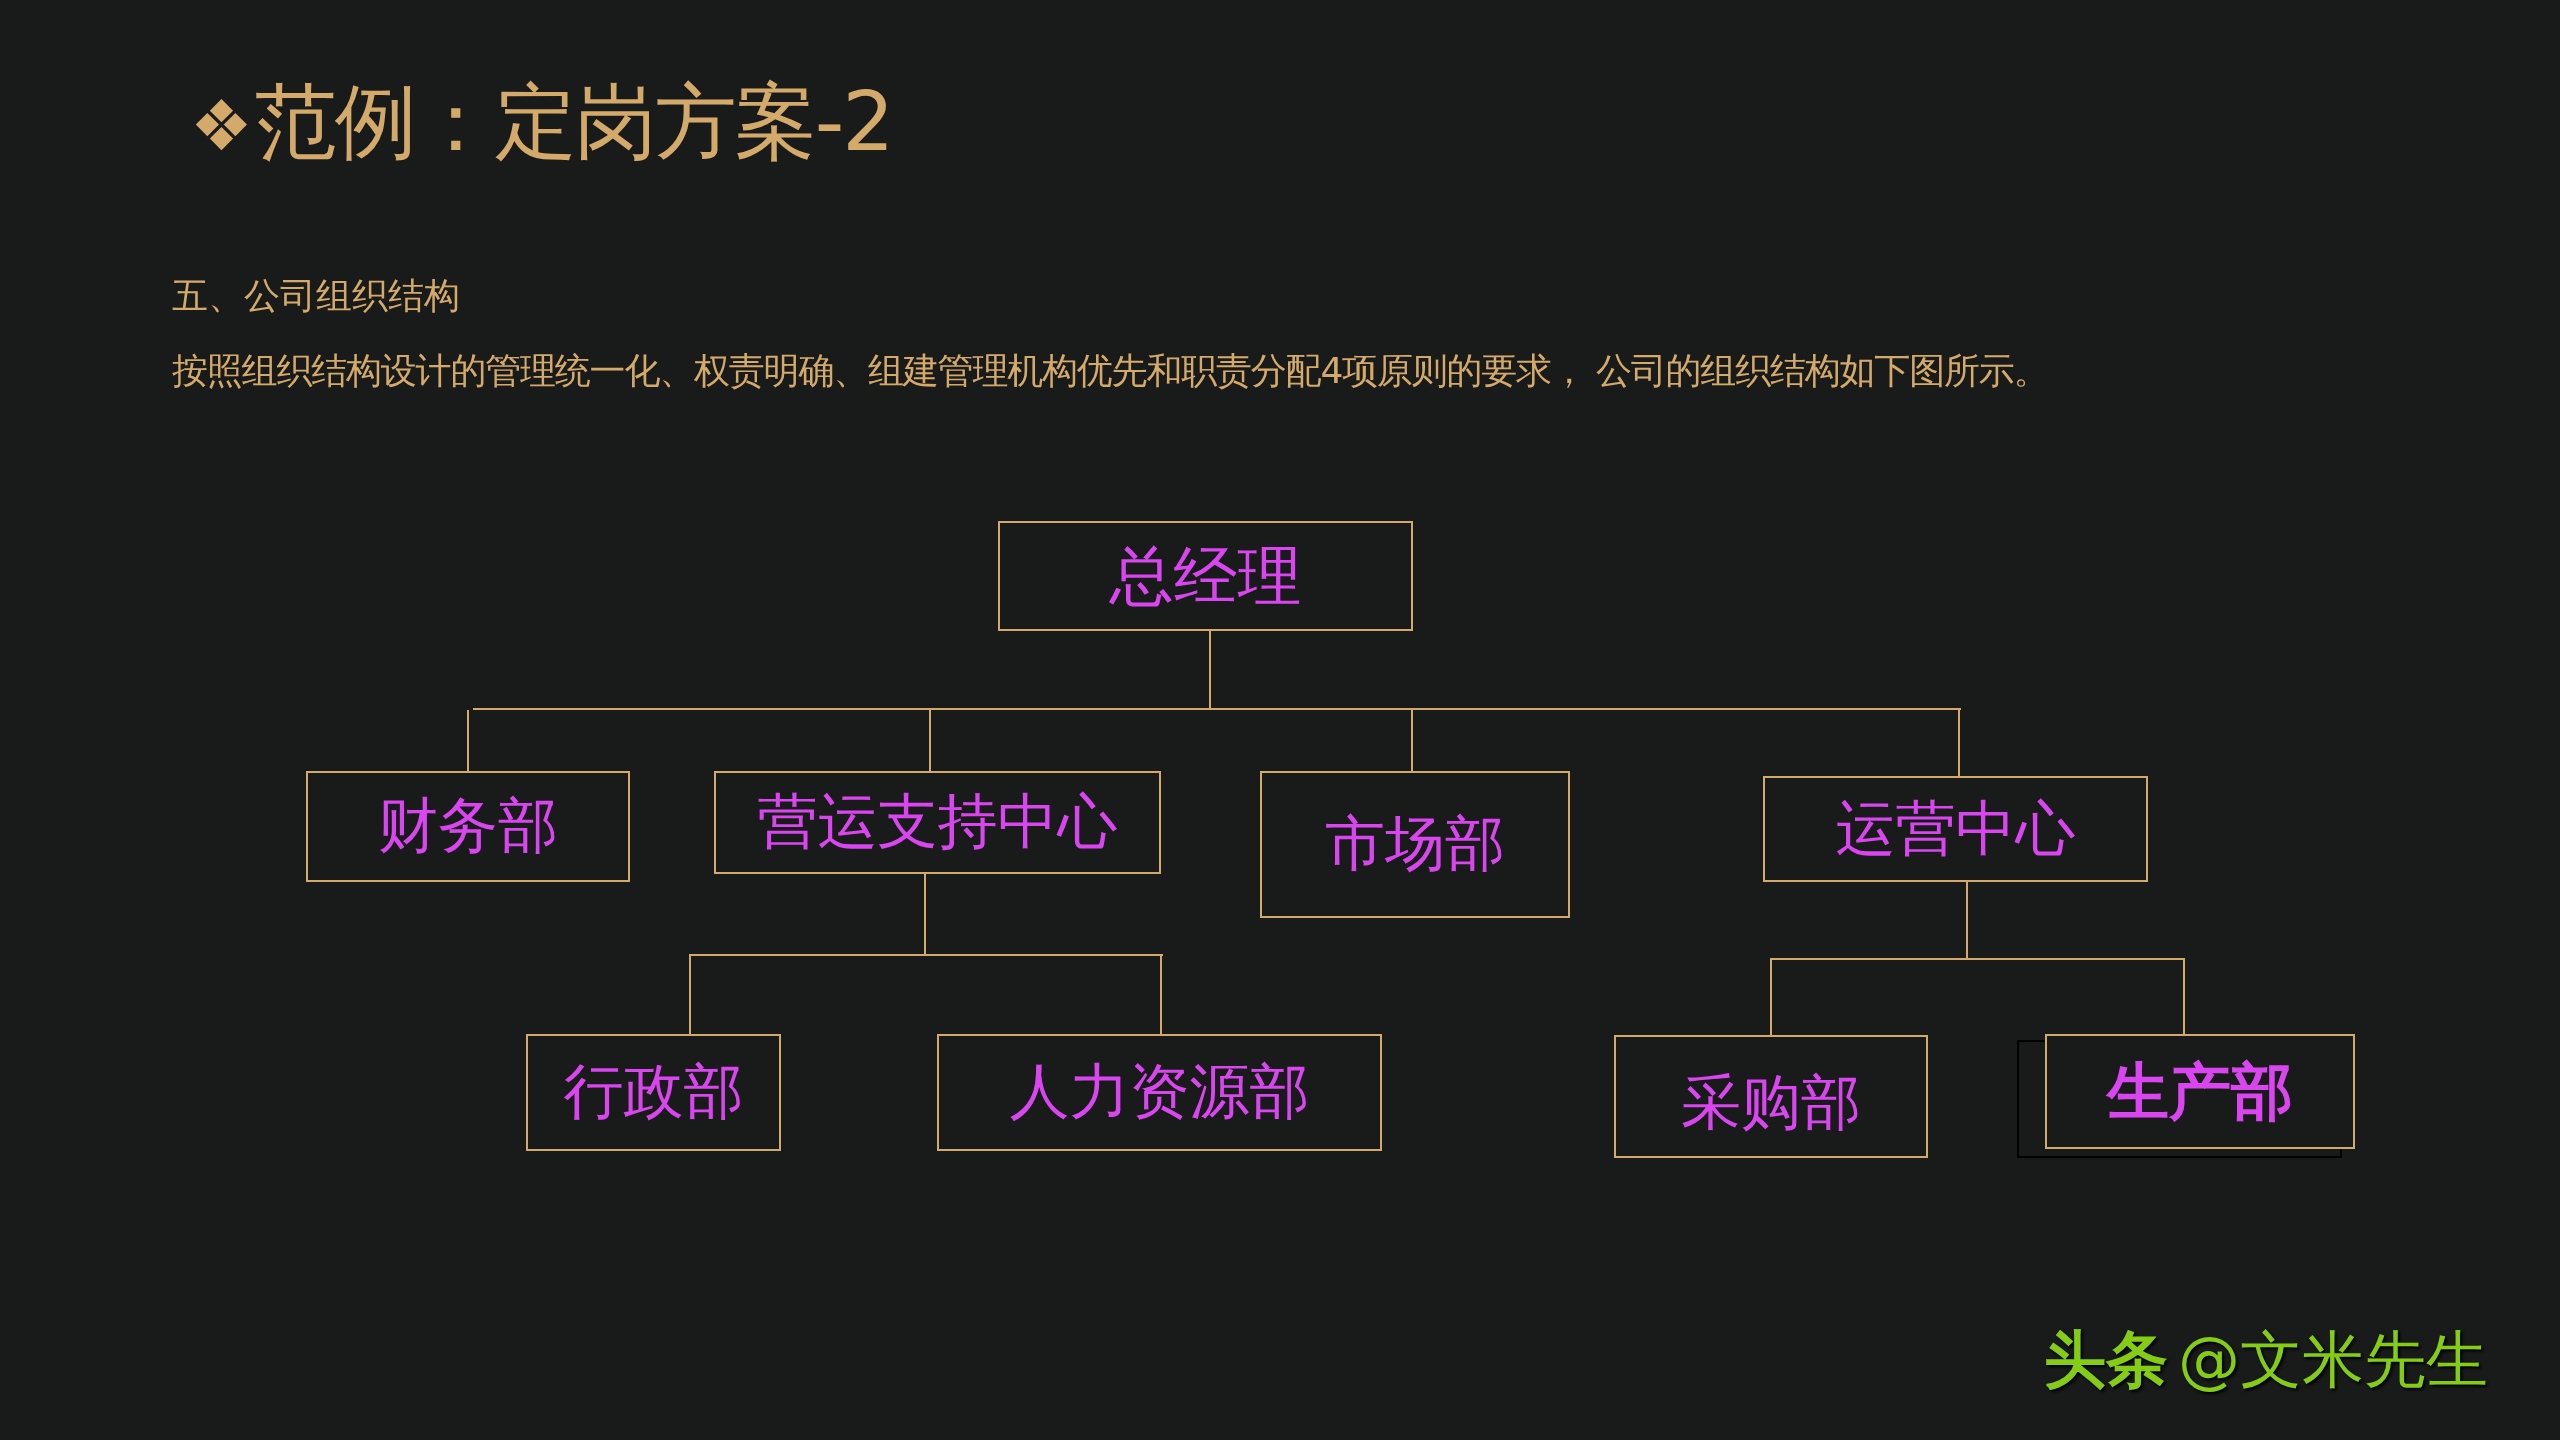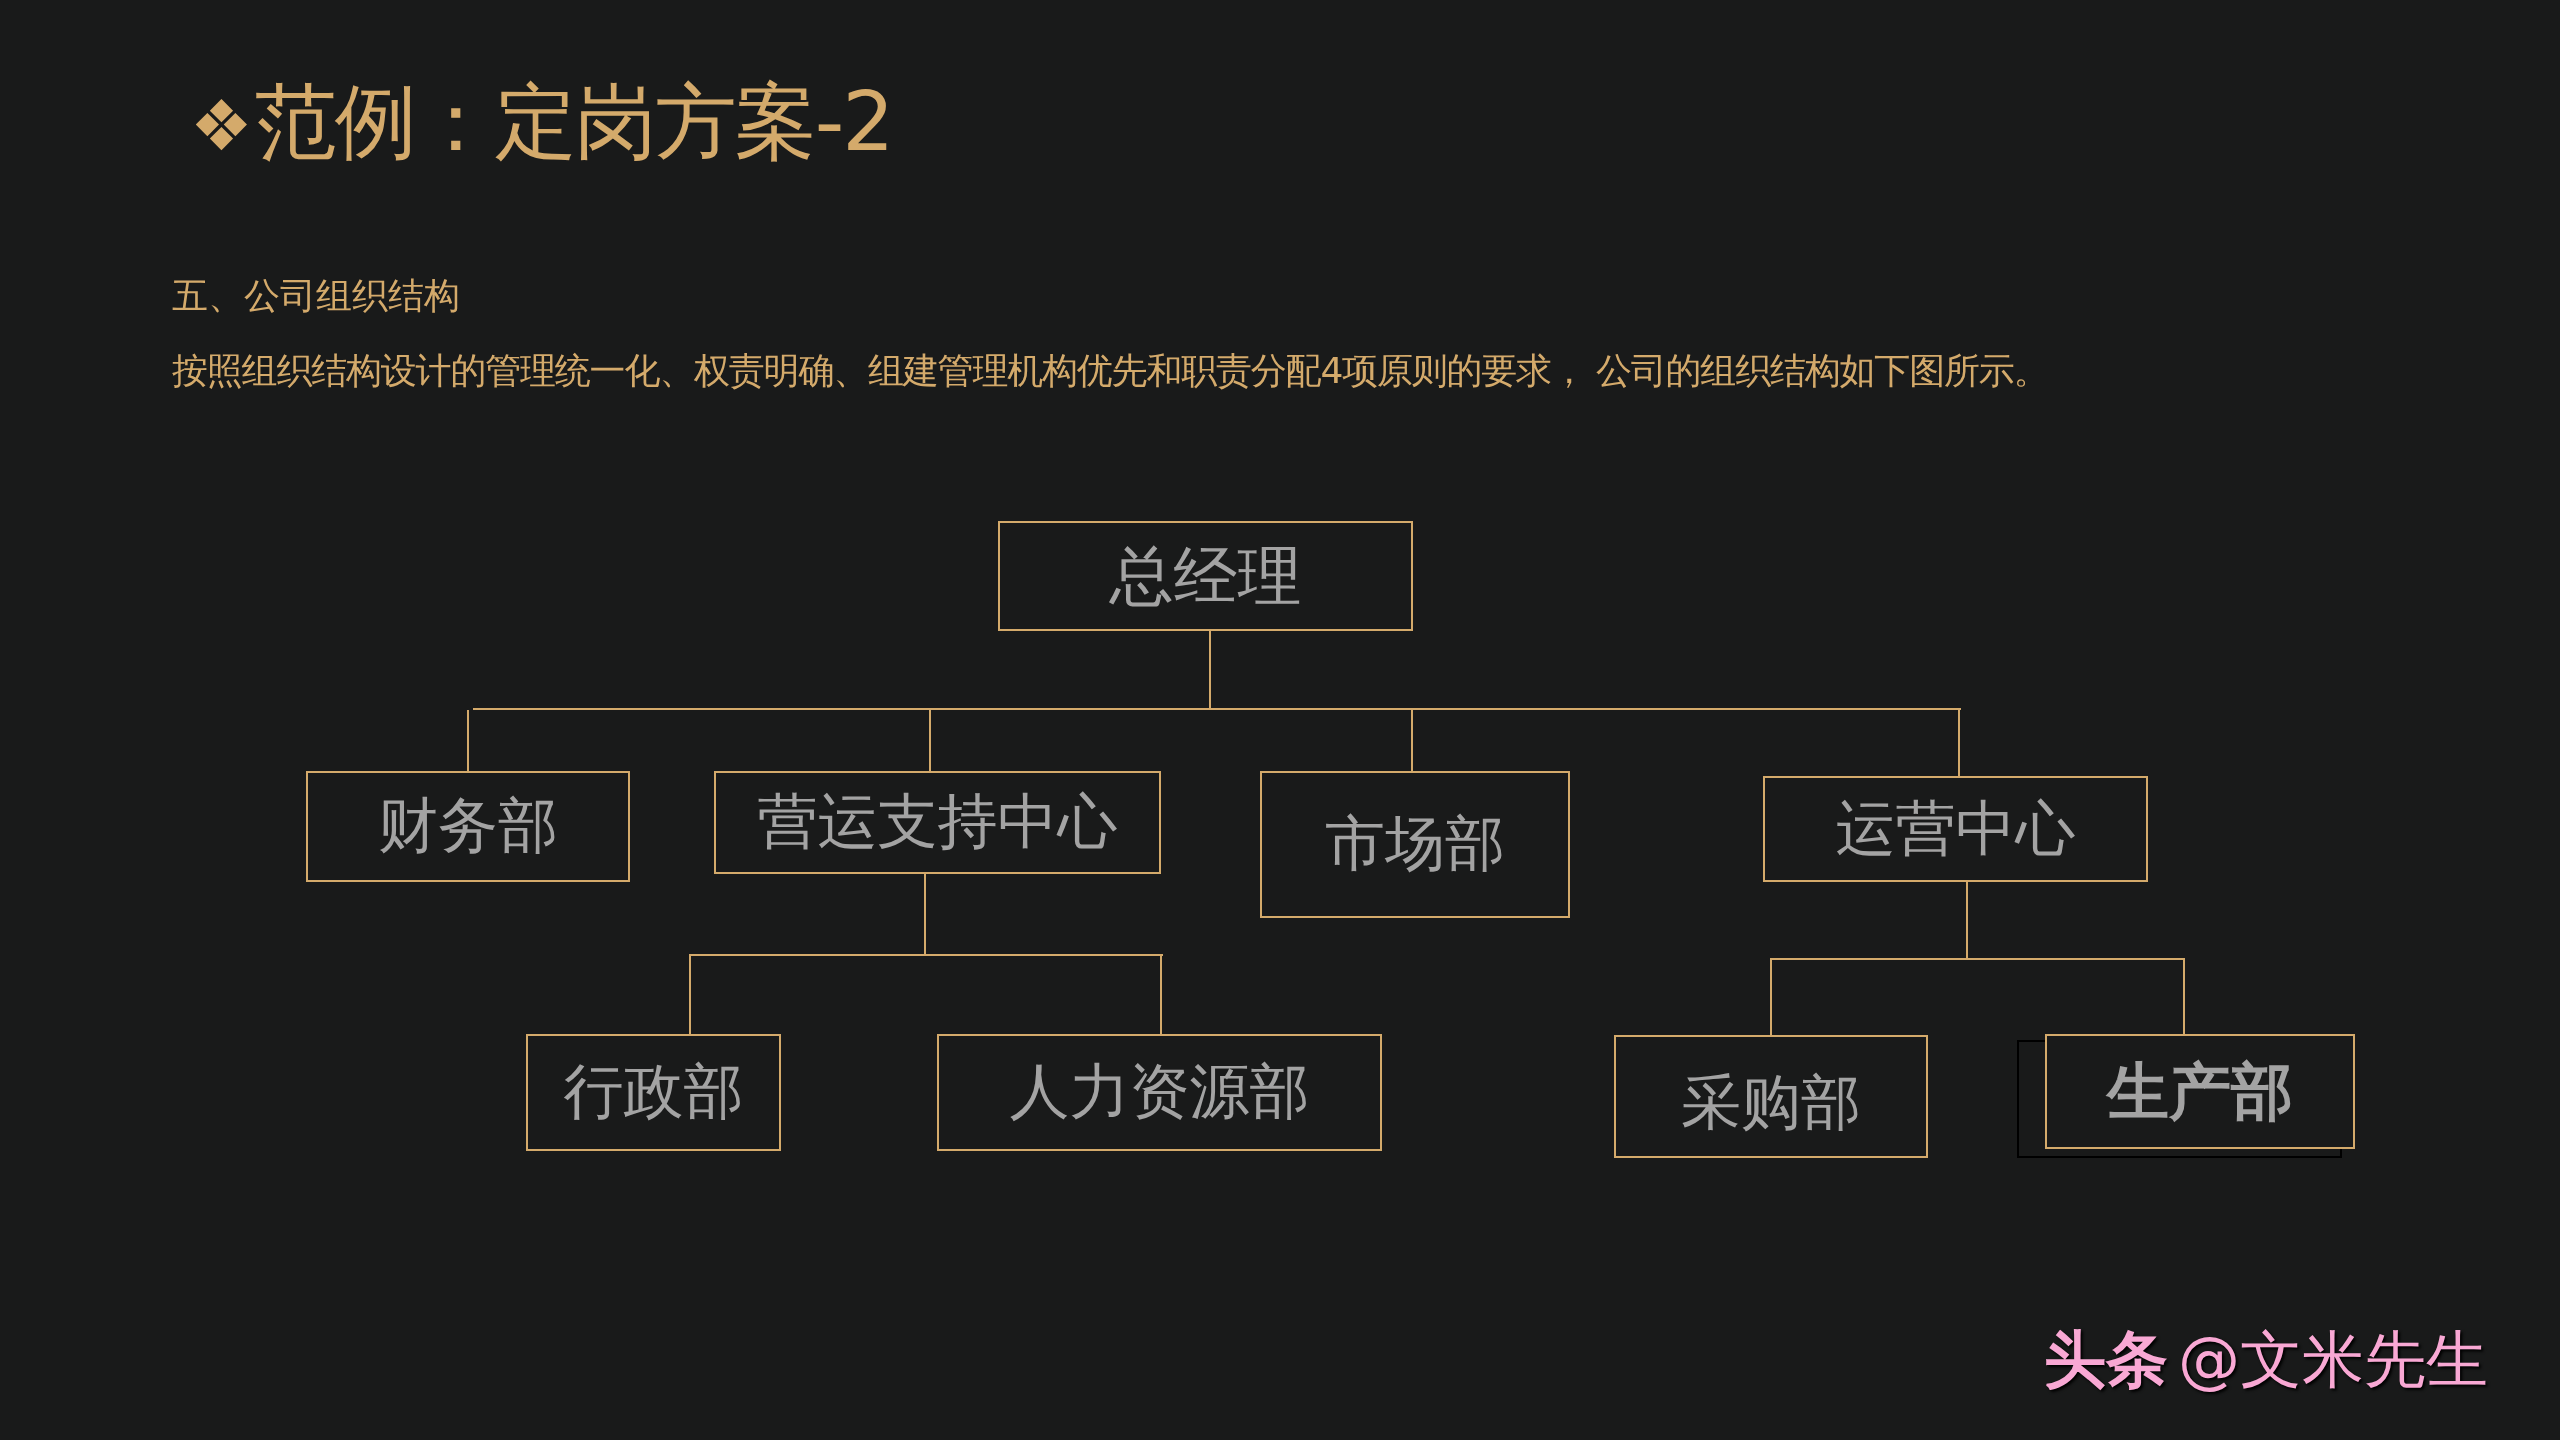--- a/index.html
+++ b/index.html
@@ -16,27 +16,27 @@
   }
   .title .bullet { font-size:70px; margin-right:4px; }
   .subtitle { left:172px; top:274px; font-size:36px; line-height:44px; white-space:nowrap; }
   .body-text { left:172px; top:349px; font-size:36px; line-height:44px; white-space:nowrap; letter-spacing:-1.2px; }
   .line-h { height:2px; background:#d4aa6b; }
   .line-v { width:2px; background:#d4aa6b; }
   .node {
     box-sizing:border-box; border:2px solid #d4aa6b; background:#191a1a;
     display:flex; align-items:center; justify-content:center;
     font-family:"DejaVu Serif","Liberation Serif",serif;
-    font-size:60px; white-space:nowrap; color:#a3a3a3;
+    font-size:60px; white-space:nowrap; color:#d946ef;
   }
   .node.sans { font-family:"DejaVu Sans","Liberation Sans",sans-serif; font-weight:bold; font-size:62px; }
   .node.top { font-family:"DejaVu Sans","Liberation Sans",sans-serif; font-size:64px; }
   .shadow-box { box-sizing:border-box; border:2px solid #000; }
   .watermark {
-    left:2044px; top:1320px; font-size:62px; line-height:80px; color:#f9a8d4; white-space:nowrap;
+    left:2044px; top:1320px; font-size:62px; line-height:80px; color:#84cc16; white-space:nowrap;
     text-shadow:2px 2px 3px #000;
   }
   .watermark .brand { font-weight:bold; margin-right:10px; }
 </style>
 </head>
 <body>
 
 <div class="abs title">
   <span class="bullet">❖</span><span>范例：定岗方案-2</span>
 </div>

